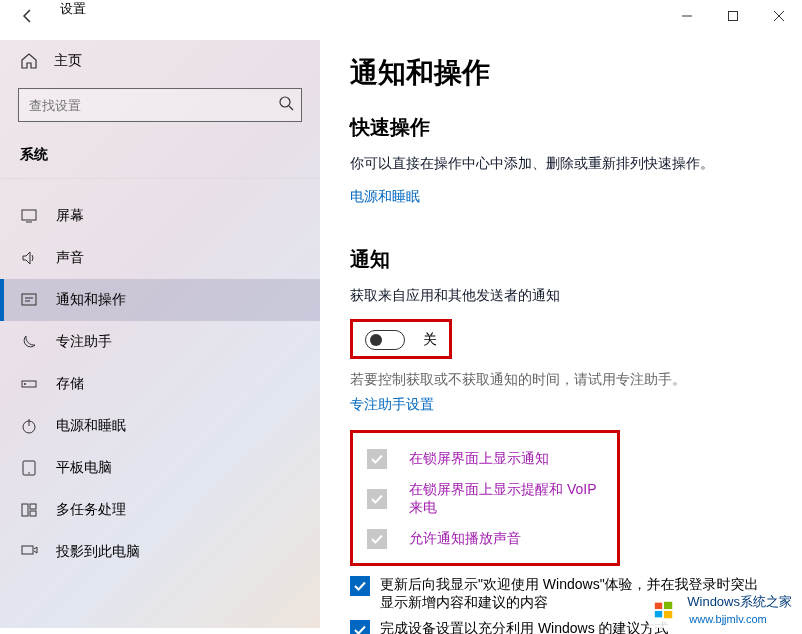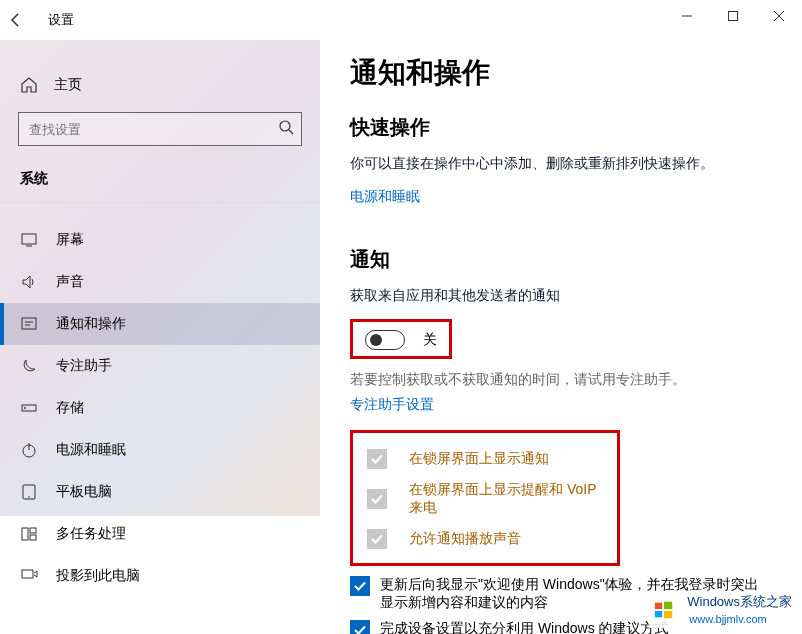--- a/index.html
+++ b/index.html
@@ -1,26 +1,26 @@
 <!DOCTYPE html>
 <html><head>
   <meta charset="utf-8">
   <style>
     * { box-sizing: border-box; margin: 0; padding: 0; font-family: "Microsoft YaHei", "Segoe UI", sans-serif; }
     body { width: 802px; height: 634px; background: #fff; overflow: hidden; position: relative; }
 
     
-    .titlebar { height: 40px; display: flex; align-items: center; padding-left: 0; }
+    .titlebar { height: 40px; display: flex; padding-left: 12px; }
     .back-btn { width: 32px; height: 32px; display: flex; align-items: center; justify-content: center; cursor: pointer; }
     .title-text { margin-left: 16px; font-size: 13px; }
     .win-controls { position: absolute; top: 0; right: 0; display: flex; }
     .win-btn { width: 46px; height: 32px; display: flex; align-items: center; justify-content: center; cursor: pointer; }
 
     
-    .sidebar { position: absolute; left: 0; top: 40px; width: 320px; height: 476px; background: linear-gradient(135deg, #efe6ec 0%, #e8dfe8 40%, #e2e6f0 70%, #ede4dc 100%); padding-top: 28px; }
+    .sidebar { position: absolute; left: 0; top: 40px; width: 320px; height: 588px; background: linear-gradient(135deg, #efe6ec 0%, #e8dfe8 40%, #e2e6f0 70%, #ede4dc 100%); padding-top: 4px; }
     .home-row { display: flex; align-items: center; padding: 8px 20px; gap: 16px; cursor: pointer; }
     .home-row .lbl { font-size: 14px; }
     .search-wrap { margin: 10px 18px 16px; position: relative; }
     .search-input { width: 100%; height: 34px; border: 1px solid #666; padding: 0 34px 0 10px; font-size: 13px; background: rgba(255,255,255,0.3); }
     .search-icon { position: absolute; right: 8px; top: 50%; transform: translateY(-50%); }
     .group-header { font-size: 14px; font-weight: 600; padding: 8px 20px 14px; }
     .nav-item { display: flex; align-items: center; padding: 12px 20px; gap: 18px; cursor: pointer; font-size: 14px; position: relative; }
     .nav-item.active { background: rgba(120,120,160,0.25); }
     .nav-item.active::before { content: ""; position: absolute; left: 0; top: 0; bottom: 0; width: 4px; background: #0067c0; }
     .nav-icon { width: 18px; height: 18px; display: flex; align-items: center; justify-content: center; flex-shrink: 0; }
@@ -34,21 +34,21 @@
 
     .toggle-block { border: 3px solid #cc0000; padding: 8px 12px 6px; display: inline-flex; align-items: center; gap: 18px; margin-bottom: 12px; }
     .toggle { width: 40px; height: 20px; border-radius: 10px; border: 1px solid #333; position: relative; cursor: pointer; background: #fff; }
     .toggle .knob { position: absolute; width: 12px; height: 12px; background: #333; border-radius: 50%; top: 3px; left: 4px; }
     .toggle-label { font-size: 14px; }
 
     .help-text { font-size: 14px; color: #666; margin-bottom: 6px; }
 
     .chk-block { border: 3px solid #cc0000; padding: 10px 14px 8px; margin-top: 6px; margin-bottom: 6px; width: 270px; }
     .chk-row { display: flex; align-items: center; gap: 10px; padding: 6px 0; font-size: 14px; }
-    .chk-row.disabled { color: #a16207; gap: 22px; }
+    .chk-row.disabled { color: #a21caf; gap: 22px; }
     .chk { width: 20px; height: 20px; border: 1px solid #333; display: flex; align-items: center; justify-content: center; cursor: pointer; flex-shrink: 0; }
     .chk.disabled { border-color: #b0b0b0; cursor: default; }
     .chk.checked { background: #0067c0; border-color: #0067c0; color: #fff; }
     .chk.checked.disabled { background: #c8c8c8; border-color: #c8c8c8; }
     .chk svg { width: 14px; height: 14px; }
 
     .plain-chk-row { display: flex; align-items: flex-start; gap: 10px; padding: 4px 0; font-size: 14px; }
 
     
     .wm { position: absolute; right: 6px; bottom: 6px; display: flex; align-items: center; gap: 12px; font-size: 13px; background: rgba(255,255,255,0.85); padding: 2px 4px; }

